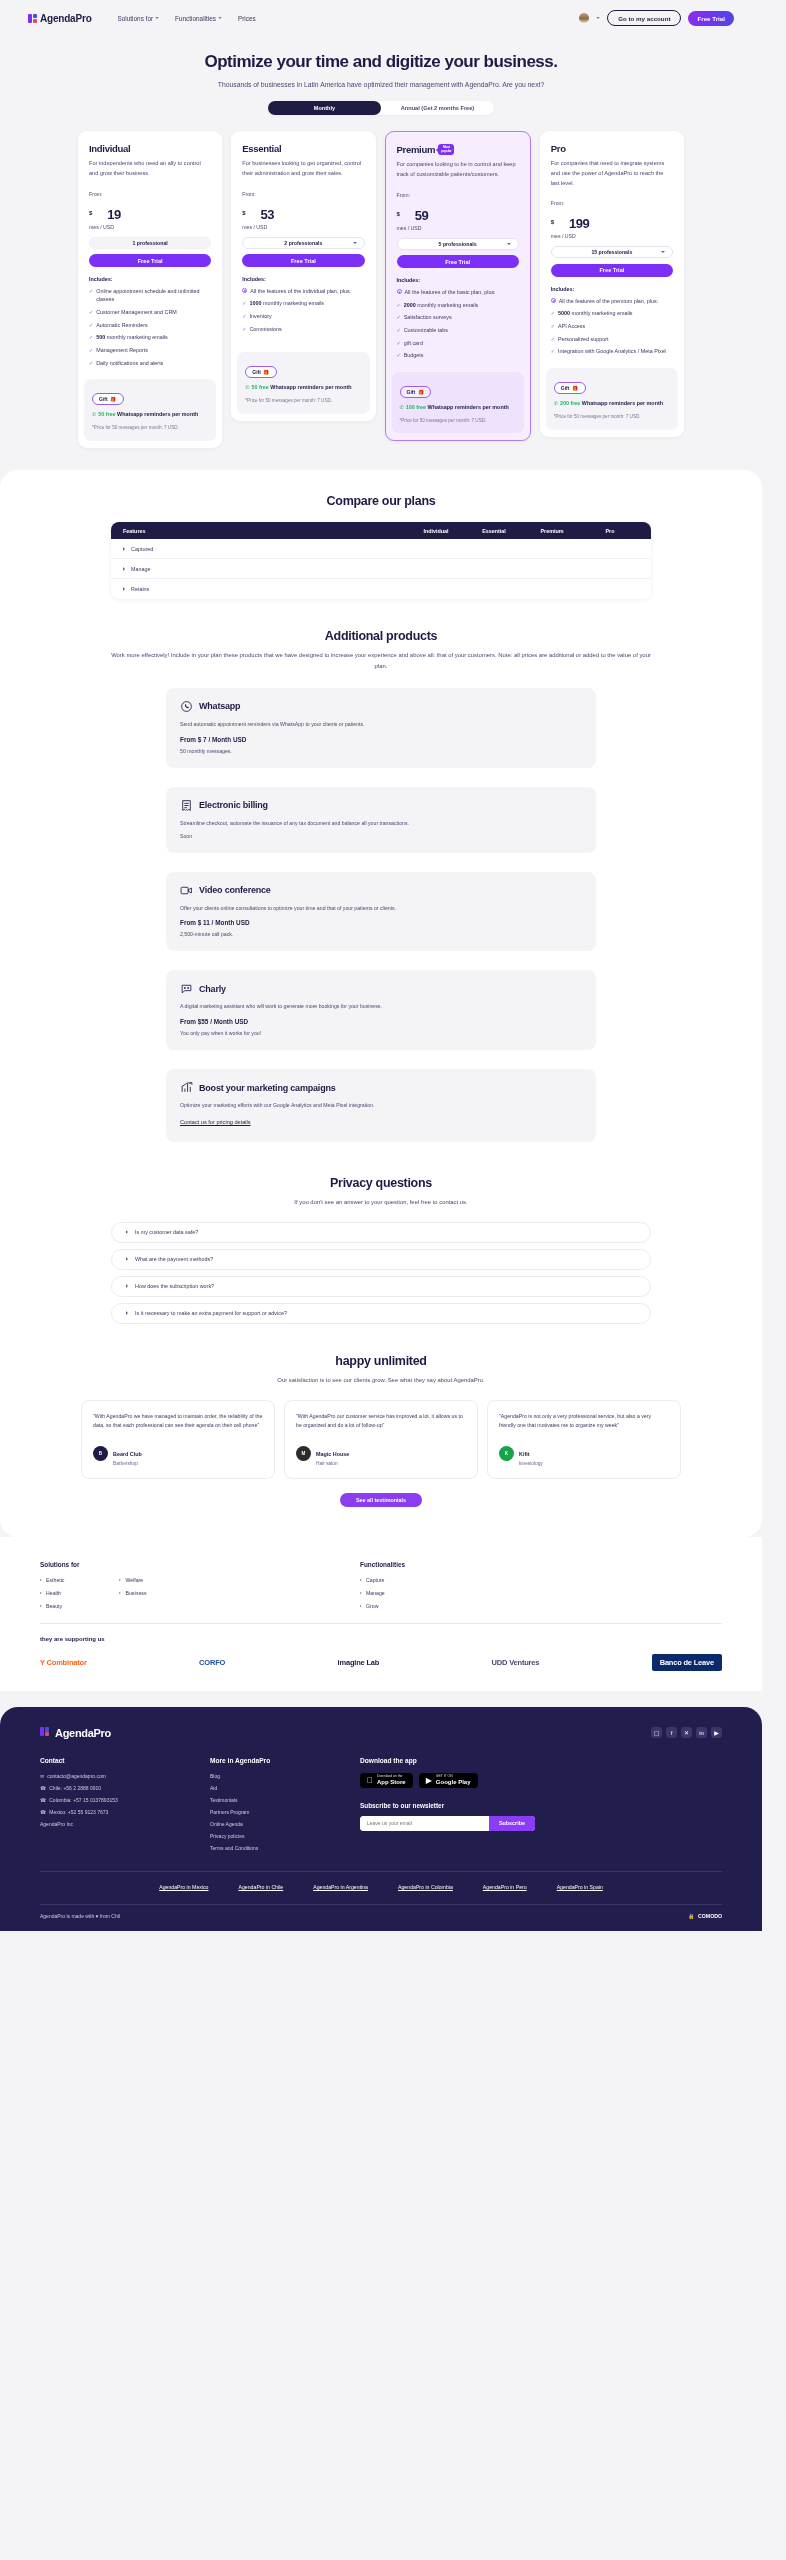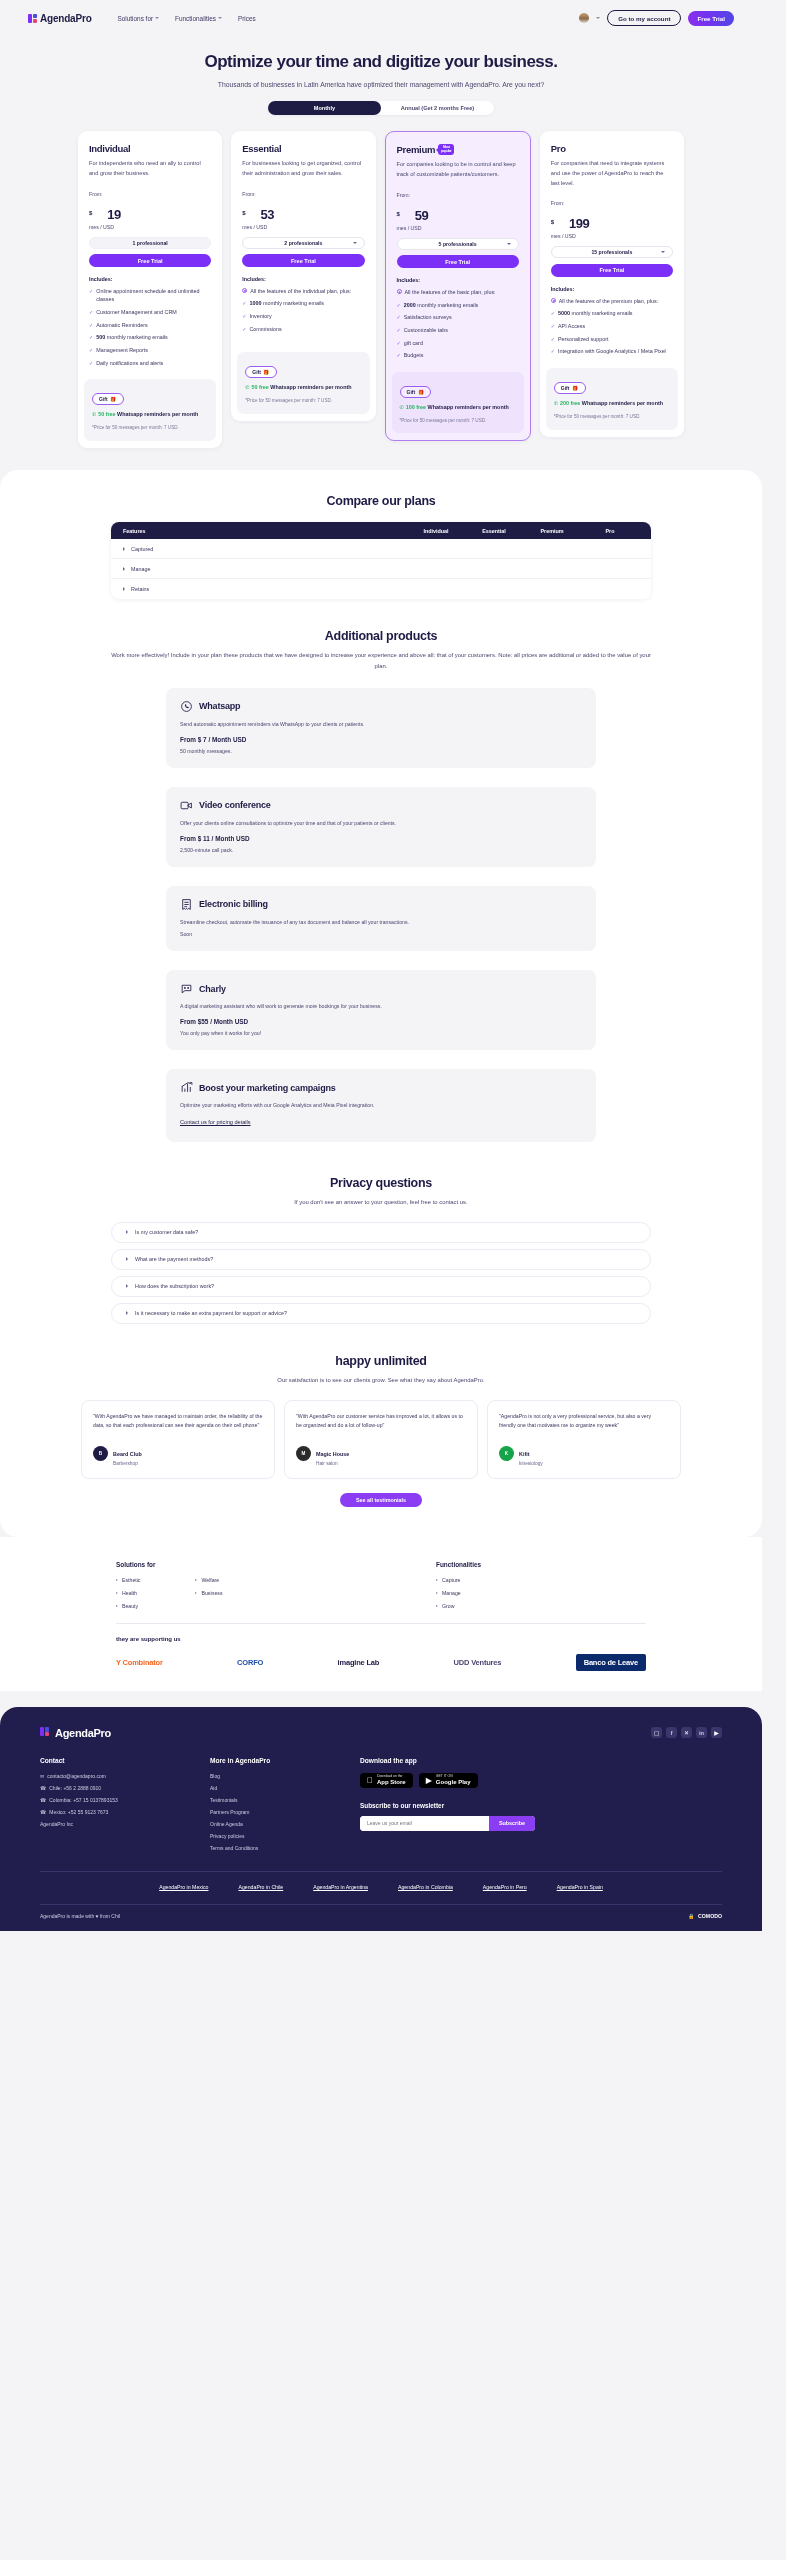--- a/index.html
+++ b/index.html
@@ -148,21 +148,21 @@
   .tcards { width:600px; margin:14px auto 0; display:flex; gap:9px; }
   .tcard { flex:1; background:#fff; border:1px solid #eceaf3; border-radius:8px; padding:11px 11px 12px; }
   .tcard p { font-size:5.2px; line-height:1.8; color:#3b3860; }
   .tcard .who { display:flex; align-items:center; gap:5px; margin-top:11px; }
   .tavatar { width:15px;height:15px;border-radius:50%; display:flex;align-items:center;justify-content:center; font-size:4.6px; font-weight:bold; color:#fff; overflow:hidden;}
   .tname { font-size:5.4px; font-weight:bold; color:#1e1b45;}
   .trole { font-size:4.8px; color:#6b6890; margin-top:1px;}
   .see-all { display:block; margin:14px auto 0; background:#8a3df2; color:#fff; border:none; border-radius:20px; height:14px; width:82px; font-size:5.4px; font-weight:bold; cursor:pointer;}
 
   
-  .linksec { background:#fff; padding: 24px 116px 20px; }
+  .linksec { background:#fff; padding: 24px 40px 20px; }
   .linkcols { display:flex; }
   .linkcols .col { width:200px; }
   .linkcols .col.fns { margin-left:120px; }
   .colhead { font-size:6.4px; font-weight:bold; color:#1e1b45; margin-bottom:9px;}
   .col-lists { display:flex; gap:55px; }
   .lcl { display:flex; flex-direction:column; gap:7px;}
   .lcl a { font-size:5.2px; color:#3b3860; text-decoration:none; display:flex; align-items:center; gap:4px;}
   .lcl .chev-r { width:0;height:0;border-top:1.8px solid transparent;border-bottom:1.8px solid transparent;border-left:2.4px solid #8a88a8;}
   .hr { height:1px; background:#e9e7f0; margin:14px 0 12px; }
   .support-title { font-size:6px; font-weight:bold; color:#1e1b45; }
@@ -436,42 +436,42 @@
             <h3>Whatsapp</h3>
           </div>
           <p class="desc">Send automatic appointment reminders via WhatsApp to your clients or patients.</p>
           <div class="price-line">From $ 7 / Month USD</div>
           <div class="note">50 monthly messages.</div>
         </div>
         <div class="product">
           <div class="product-head">
             <span class="ico">
               <svg width="13" height="13" viewBox="0 0 24 24" fill="none" stroke="#1e1b45" stroke-width="1.6">
+                <path d="M5 3h14v18l-3-2-2 2-2-2-2 2-2-2-3 2z"></path>
+                <path d="M8 8h8M8 12h8M8 16h5"></path>
+              </svg>
+            </span>
+            <h3>Electronic billing</h3>
+          </div>
+          <p class="desc">Streamline checkout, automate the issuance of any tax document and balance all your transactions.</p>
+          <div class="note">Soon</div>
+        </div>
+        <div class="product">
+          <div class="product-head">
+            <span class="ico">
+              <svg width="13" height="13" viewBox="0 0 24 24" fill="none" stroke="#1e1b45" stroke-width="1.6">
                 <rect x="2" y="6" width="13" height="12" rx="2"></rect>
                 <path d="M15 11l6-3.5v9L15 13z"></path>
               </svg>
             </span>
             <h3>Video conference</h3>
           </div>
           <p class="desc">Offer your clients online consultations to optimize your time and that of your patients or clients.</p>
           <div class="price-line">From $ 11 / Month USD</div>
           <div class="note">2,500-minute call pack.</div>
-        </div>
-        <div class="product">
-          <div class="product-head">
-            <span class="ico">
-              <svg width="13" height="13" viewBox="0 0 24 24" fill="none" stroke="#1e1b45" stroke-width="1.6">
-                <path d="M5 3h14v18l-3-2-2 2-2-2-2 2-2-2-3 2z"></path>
-                <path d="M8 8h8M8 12h8M8 16h5"></path>
-              </svg>
-            </span>
-            <h3>Electronic billing</h3>
-          </div>
-          <p class="desc">Streamline checkout, automate the issuance of any tax document and balance all your transactions.</p>
-          <div class="note">Soon</div>
         </div>
         <div class="product">
           <div class="product-head">
             <span class="ico">
               <svg width="13" height="13" viewBox="0 0 24 24" fill="none" stroke="#1e1b45" stroke-width="1.6">
                 <path d="M4 6h16v10H9l-5 4z"></path>
                 <circle cx="9" cy="11" r="1" fill="#1e1b45"></circle>
                 <circle cx="15" cy="11" r="1" fill="#1e1b45"></circle>
               </svg>
             </span>

